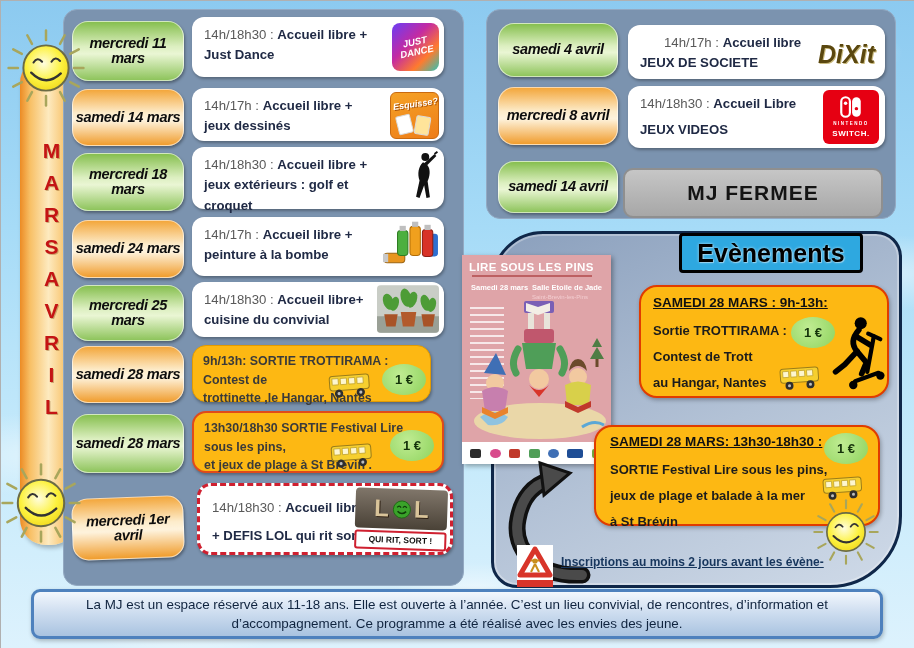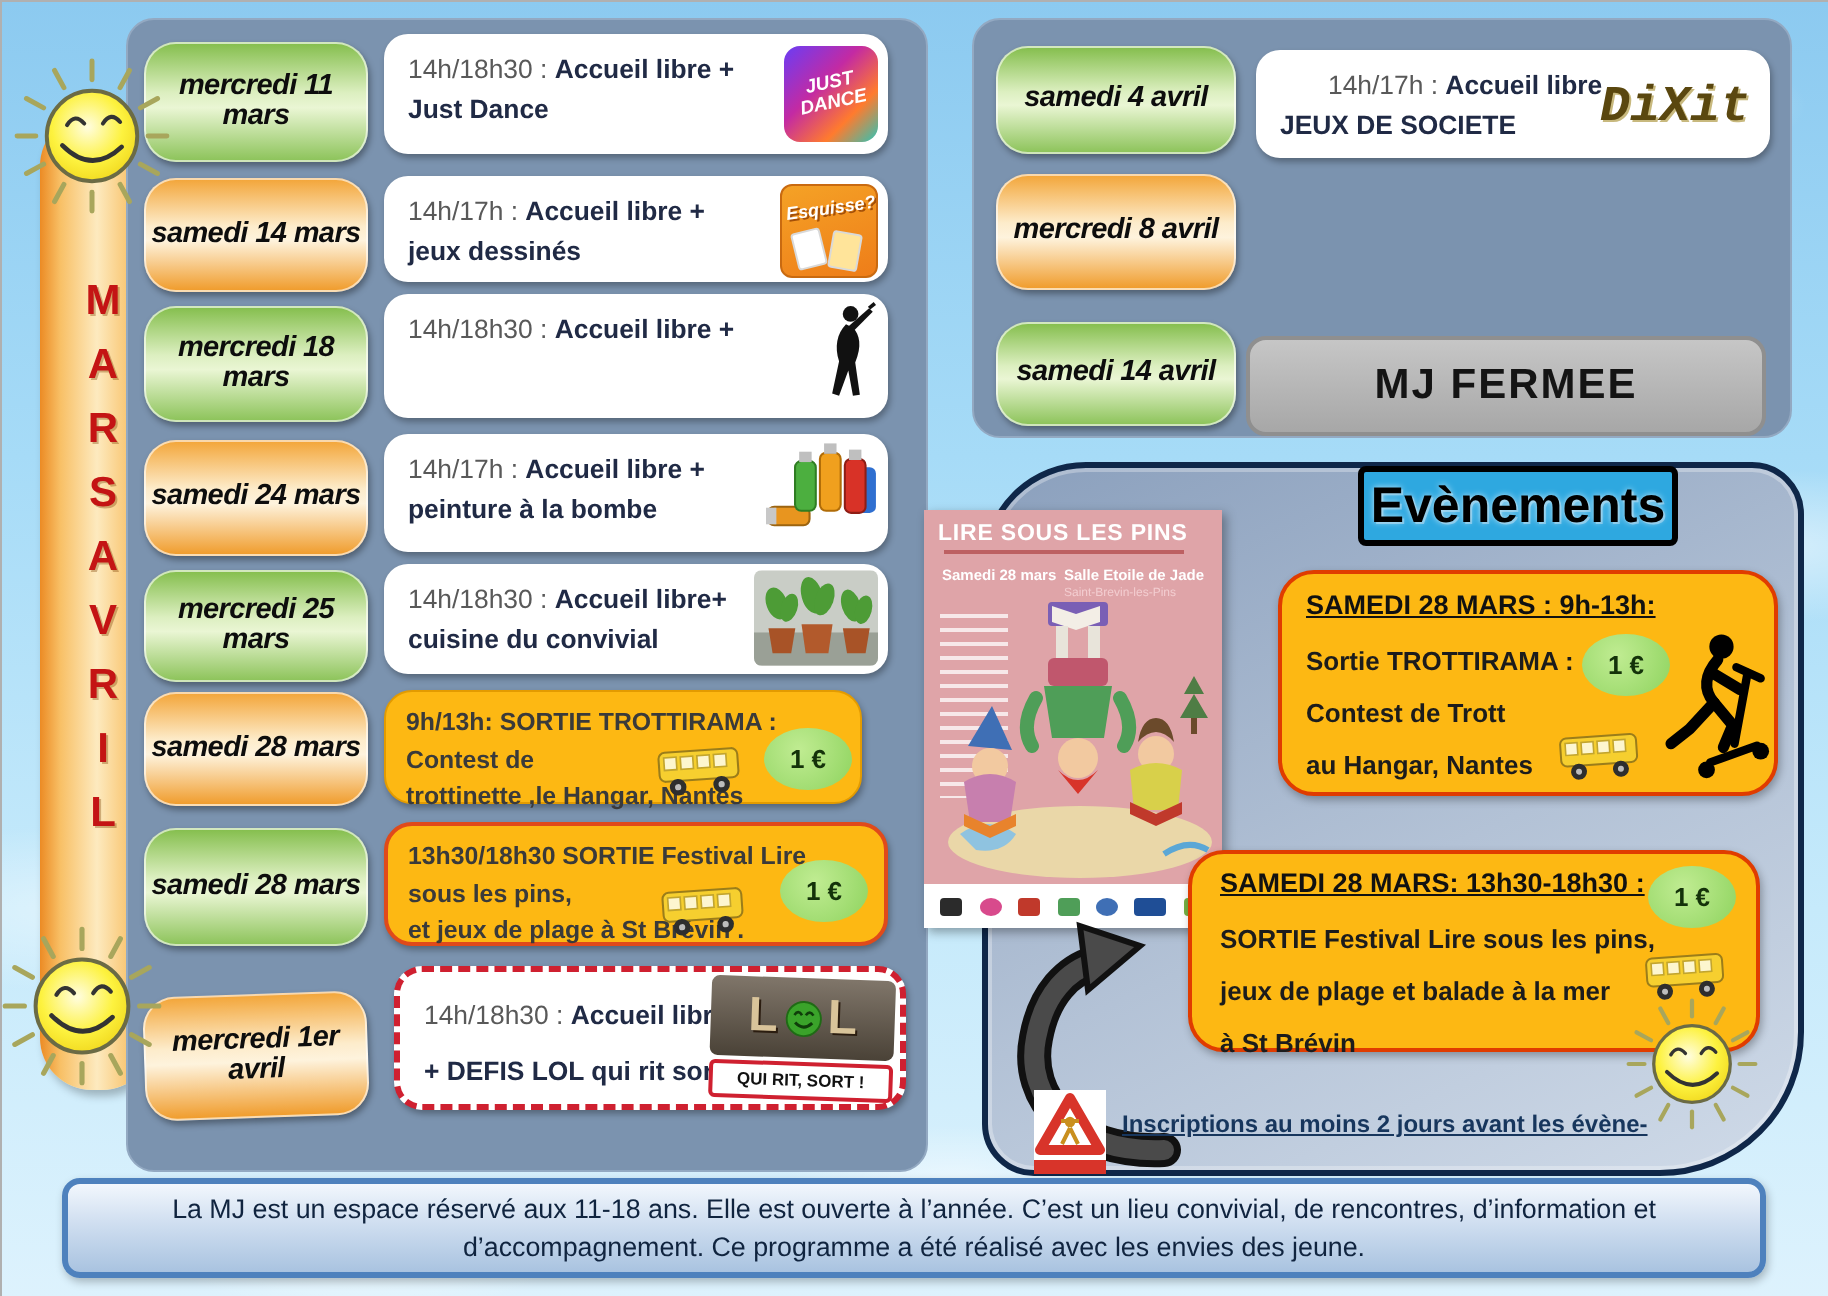--- a/index.html
+++ b/index.html
@@ -56,28 +56,28 @@
   .esq-card{position:absolute;background:#fff;border:1px solid #d9d9d9;border-radius:2px;width:13px;height:17px;}
   .golfer{position:absolute;right:6px;top:-2px;}
   .spray{position:absolute;right:5px;top:4px;}
   .plants{position:absolute;right:5px;top:3px;border-radius:4px;overflow:hidden;}
   .lol-tile{position:absolute;right:3px;top:3px;width:92px;height:64px;transform:rotate(2deg);}
   .lol-letters{height:40px;border-radius:4px;background:linear-gradient(180deg,#80766a,#4a4237);
     display:flex;align-items:center;justify-content:center;gap:3px;}
   .lol-letters span{font-weight:900;font-size:24px;color:#d9c49a;text-shadow:1px 1px 0 #2b1d10;line-height:1;}
   .lol-banner{margin-top:2px;background:#fff;border:2px solid #cf2030;border-radius:3px;
     font-weight:bold;font-size:8.5px;text-align:center;color:#111;padding:1px 0;}
-  .dixit{position:absolute;right:10px;top:10px;font-family:Liberation Mono, monospace;font-weight:bold;font-style:italic;
+  .dixit{position:absolute;right:10px;top:10px;font-family:Liberation Sans, sans-serif;font-weight:bold;font-style:italic;
     font-size:25px;color:#5a470f;text-shadow:1px 1px 0 #c8b97e;}
   .switch-tile{position:absolute;right:6px;top:4px;width:56px;height:54px;background:#e60012;border-radius:6px;
     display:flex;flex-direction:column;align-items:center;justify-content:flex-start;padding-top:4px;box-sizing:border-box;}
   .switch-brand-top{color:#fff;font-size:4.5px;letter-spacing:1.5px;font-weight:bold;margin-top:1px;}
   .switch-brand{color:#fff;font-size:8px;font-weight:bold;letter-spacing:.5px;}
   
-  .ev-title{position:absolute;left:678px;top:232px;width:160px;height:40px;background:#2ea8e0;border:3px solid #000;
+  .ev-title{position:absolute;left:678px;top:232px;width:184px;height:40px;background:#2ea8e0;border:3px solid #000;
     border-radius:4px;display:flex;align-items:center;justify-content:center;font-weight:900;font-size:25px;color:#000;
     text-shadow:0 0 3px #bfe6f8,1px 1px 0 #7cc4e8;box-sizing:border-box;z-index:6;}
   .ecard{position:absolute;background:#fdb813;border:2px solid #e03c00;border-radius:18px;
     box-shadow:1px 2px 4px rgba(0,0,0,.3);font-size:13px;color:#1c1c1c;font-weight:bold;box-sizing:border-box;z-index:5;padding-left:40px;}
   .ehead{text-decoration:underline;font-size:13.5px;color:#111;}
   .note-text{position:absolute;left:560px;top:554px;width:270px;font-weight:bold;font-size:12px;color:#17365d;
     text-decoration:underline;z-index:6;}
   
   .poster{position:absolute;left:461px;top:254px;width:149px;height:209px;background:#dfa4a8;
     box-shadow:2px 2px 5px rgba(0,0,0,.35);z-index:4;}
@@ -217,20 +217,21 @@
       <div class="esq-card" style="left:6px;top:22px;transform:rotate(-14deg);"></div>
       <div class="esq-card" style="left:24px;top:23px;transform:rotate(10deg);background:#ffe49a;"></div>
     </div>
   </div>
 
   <div class="datebtn green" style="top:152px;height:56px;">
       <span>mercredi 18 mars</span>
     </div>
   <div class="acard" style="top:146px;height:62px;">
     <div><span class="time">14h/18h30 :</span> <span class="strong">Accueil  libre +</span></div>
+    <div class="strong" style="max-width:190px;">jeux extérieurs : golf et croquet</div>
     <svg class="golfer" width="30" height="62" viewBox="0 0 26 42">
       <circle cx="15" cy="4.5" r="3.4" fill="#111"></circle>
       <path d="M13,9 C9,13 8,19 10,25 L7,39 l3,1 4,-11 2,11 3,-.5 -2,-14 c3,-7 2,-12 -1,-15 z" fill="#111"></path>
       <path d="M14,10 L23,2 l1.6,1.6 -8,8 z" fill="#111"></path>
       <line x1="23" y1="2" x2="25.5" y2="0" stroke="#111" stroke-width="1.6"></line>
     </svg>
   </div>
 
   <div class="datebtn orange" style="top:219px;height:56px;">
       <span>samedi 24 mars</span>
@@ -345,20 +346,34 @@
     </div>
   <div class="acard" style="left:627px;top:24px;width:257px;height:54px;">
     <div style="padding-left:24px;"><span class="time">14h/17h :</span> <span class="strong">Accueil libre</span></div>
     <div class="strong">JEUX DE SOCIETE</div>
     <div class="dixit">DiXit</div>
   </div>
 
   <div class="datebtn right orange" style="top:86px;height:56px;">
       <span>mercredi 8 avril</span>
     </div>
+  <div class="acard" style="left:627px;top:85px;width:257px;height:62px;">
+    <div><span class="time">14h/18h30 :</span> <span class="strong">Accueil Libre</span></div>
+    <div class="strong" style="margin-top:6px;">JEUX VIDEOS</div>
+    <div class="switch-tile">
+      <svg width="26" height="26" viewBox="0 0 24 24">
+        <rect x="3" y="3" width="8" height="18" rx="4" fill="none" stroke="#fff" stroke-width="2"></rect>
+        <circle cx="7" cy="8.5" r="1.6" fill="#fff"></circle>
+        <rect x="13" y="3" width="8" height="18" rx="4" fill="#fff"></rect>
+        <circle cx="17" cy="13.5" r="1.6" fill="#e60012"></circle>
+      </svg>
+      <div class="switch-brand-top">NINTENDO</div>
+      <div class="switch-brand">SWITCH.</div>
+    </div>
+  </div>
 
   <div class="datebtn right green" style="top:160px;height:50px;">
       <span>samedi 14 avril</span>
     </div>
   <div class="mj" style="left:622px;top:167px;width:256px;height:46px;">MJ FERMEE</div>
 
   <div class="events-panel"></div>
   <div class="ev-title">Evènements</div>
 
   <div class="ecard" style="left:638px;top:284px;width:250px;height:113px;">

